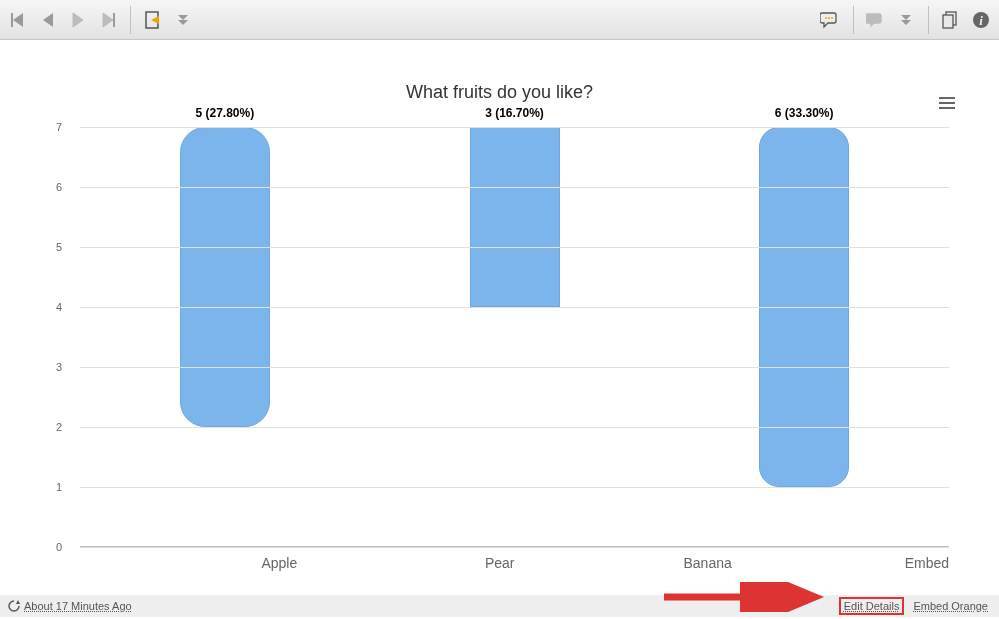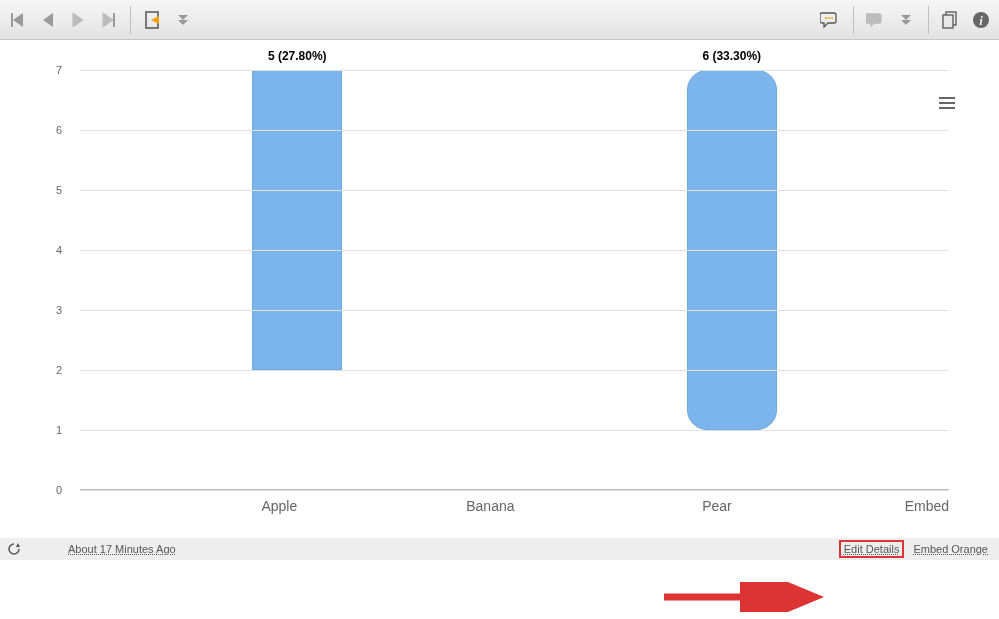--- a/index.html
+++ b/index.html
@@ -116,21 +116,20 @@
   .footer {
     margin-top: 14px;
     background: #eee;
     height: 22px;
     display: flex;
     align-items: center;
     padding: 0 8px;
     font-size: 11px;
     color: #555;
     position: relative;
-    gap: 44px;
   }
   .refresh-ico { margin-right: 4px; }
   .timestamp { text-decoration: underline dotted; cursor: pointer; }
   .footer-links {
     margin-left: auto;
     display: flex;
     align-items: center;
     gap: 6px;
   }
   .footer-link { text-decoration: underline dotted; cursor: pointer; color:#555; padding:1px 3px; }
@@ -224,27 +223,33 @@
   </div>
 </div>
 
 <div class="chart-wrap">
   <div class="burger">
       <div></div>
       <div></div>
       <div></div>
     </div>
 
+  <div class="chart-title">What fruits do you like?</div>
 
   <div class="plot" id="plot">
     <div class="axis-line"></div>
     <div class="bars" id="bars">
         <div class="bar-slot">
-          <div class="bar" style="height: 71.4286%;">
+          <div class="bar" style="height: 71.4286%; border-radius: 25px;">
             <div class="bar-label">5 (27.80%)</div>
+          </div>
+        </div>
+        <div class="bar-slot">
+          <div class="bar" style="height: 42.8571%;">
+            <div class="bar-label">3 (16.70%)</div>
           </div>
         </div>
         <div class="bar-slot">
           <div class="bar" style="height: 85.7143%; border-radius: 20px;">
             <div class="bar-label">6 (33.30%)</div>
           </div>
         </div>
       </div>
   <div class="grid-line" style="top: 420px;"></div>
       <div class="y-label" style="top: 420px;">0</div>
@@ -258,22 +263,22 @@
       <div class="y-label" style="top: 180px;">4</div>
       <div class="grid-line" style="top: 120px;"></div>
       <div class="y-label" style="top: 120px;">5</div>
       <div class="grid-line" style="top: 60px;"></div>
       <div class="y-label" style="top: 60px;">6</div>
       <div class="grid-line" style="top: 0px;"></div>
       <div class="y-label" style="top: 0px;">7</div>
     </div>
   <div class="x-ticks" id="xticks">
       <div class="x-tick">Apple</div>
+      <div class="x-tick">Pear</div>
       <div class="x-tick">Banana</div>
-      <div class="x-tick">Pear</div>
       <div class="x-tick">Embed</div>
     </div>
 </div>
 
 <div class="footer">
   <span class="refresh-ico">
     <svg width="12" height="12">
         <path d="M6 1 a5 5 0 1 0 5 5" fill="none" stroke="#555" stroke-width="1.5"></path>
         <polygon points="10,0 12,4 8,4" fill="#555"></polygon>
       </svg>

